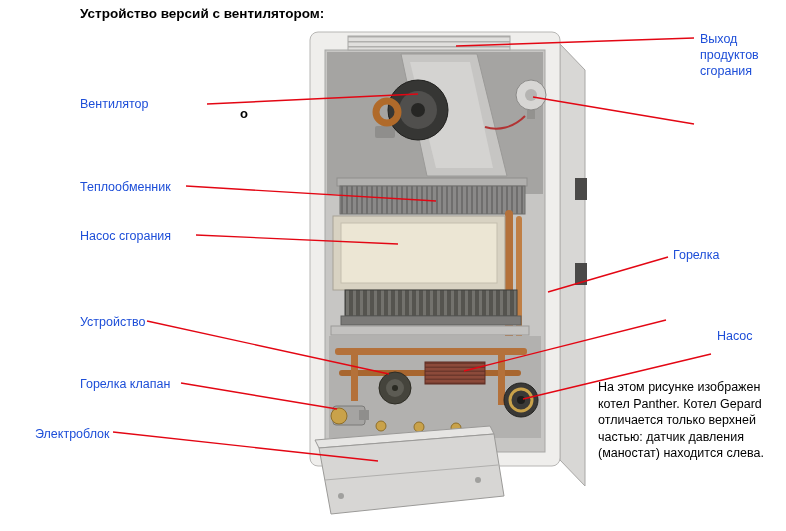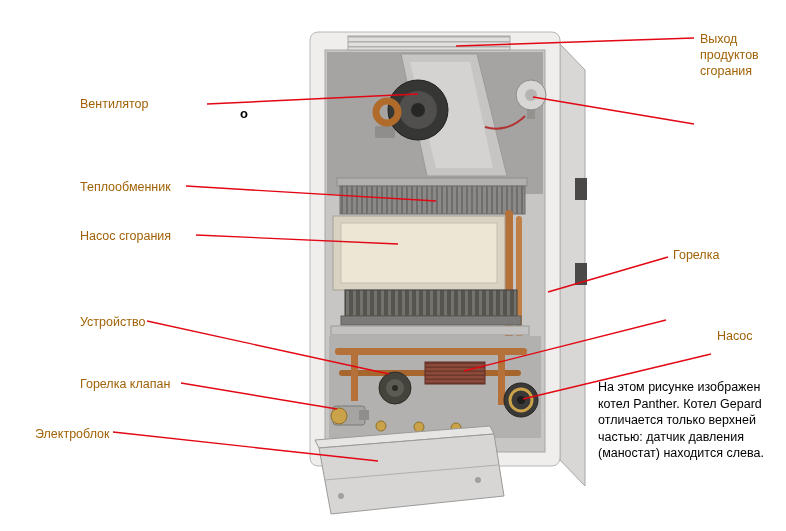--- a/index.html
+++ b/index.html
@@ -5,40 +5,41 @@
   html,body { margin:0; padding:0; background:#ffffff; }
   .page {
     position:relative; width:786px; height:531px; background:#ffffff;
     font-family:"Liberation Sans", sans-serif; color:#000; overflow:hidden;
   }
   .title {
     position:absolute; left:80px; top:6px;
     font-size:13.5px; font-weight:bold; white-space:nowrap;
   }
   .label {
-    position:absolute; font-size:12.5px; line-height:16px; color:#a16207;
+    position:absolute; font-size:12.5px; line-height:16px; color:#1d4ed8;
   }
   .label.nowrap { white-space:nowrap; }
   .note {
     position:absolute; left:598px; top:379px; width:190px;
     font-size:12.5px; line-height:16.5px; color:#000;
   }
   .marker-o {
     position:absolute; left:240px; top:106px;
     font-size:13px; font-weight:bold;
   }
   svg.leaders { position:absolute; left:0; top:0; pointer-events:none; }
   svg.boiler  { position:absolute; left:293px; top:28px; }
   .leader { stroke:#e30613; stroke-width:1.4; }
 </style>
 </head>
 <body>
 
 <div class="page">
 
+  <div class="title">Устройство версий с вентилятором:</div>
 
   <div class="label nowrap" style="left:80px;top:96px">Вентилятор</div>
   <div class="label nowrap" style="left:80px;top:179px">Теплообменник</div>
   <div class="label nowrap" style="left:80px;top:228px">Насос сгорания</div>
   <div class="label nowrap" style="left:80px;top:314px">Устройство</div>
   <div class="label nowrap" style="left:80px;top:376px">Горелка клапан</div>
   <div class="label nowrap" style="left:35px;top:426px">Электроблок</div>
 
   <div class="marker-o">о</div>
 

